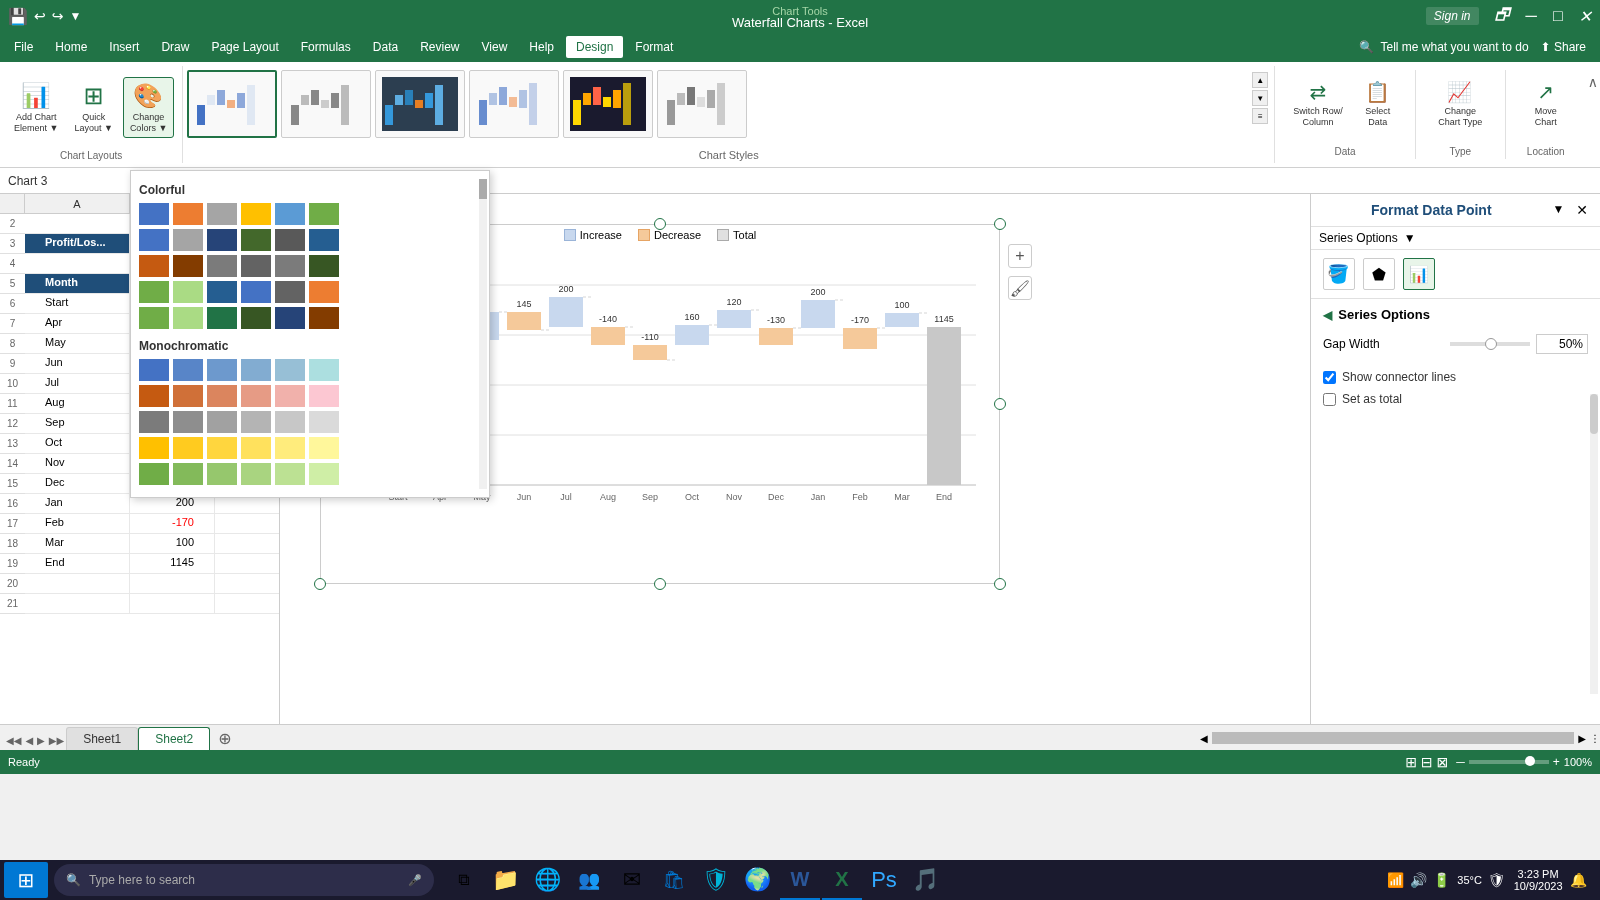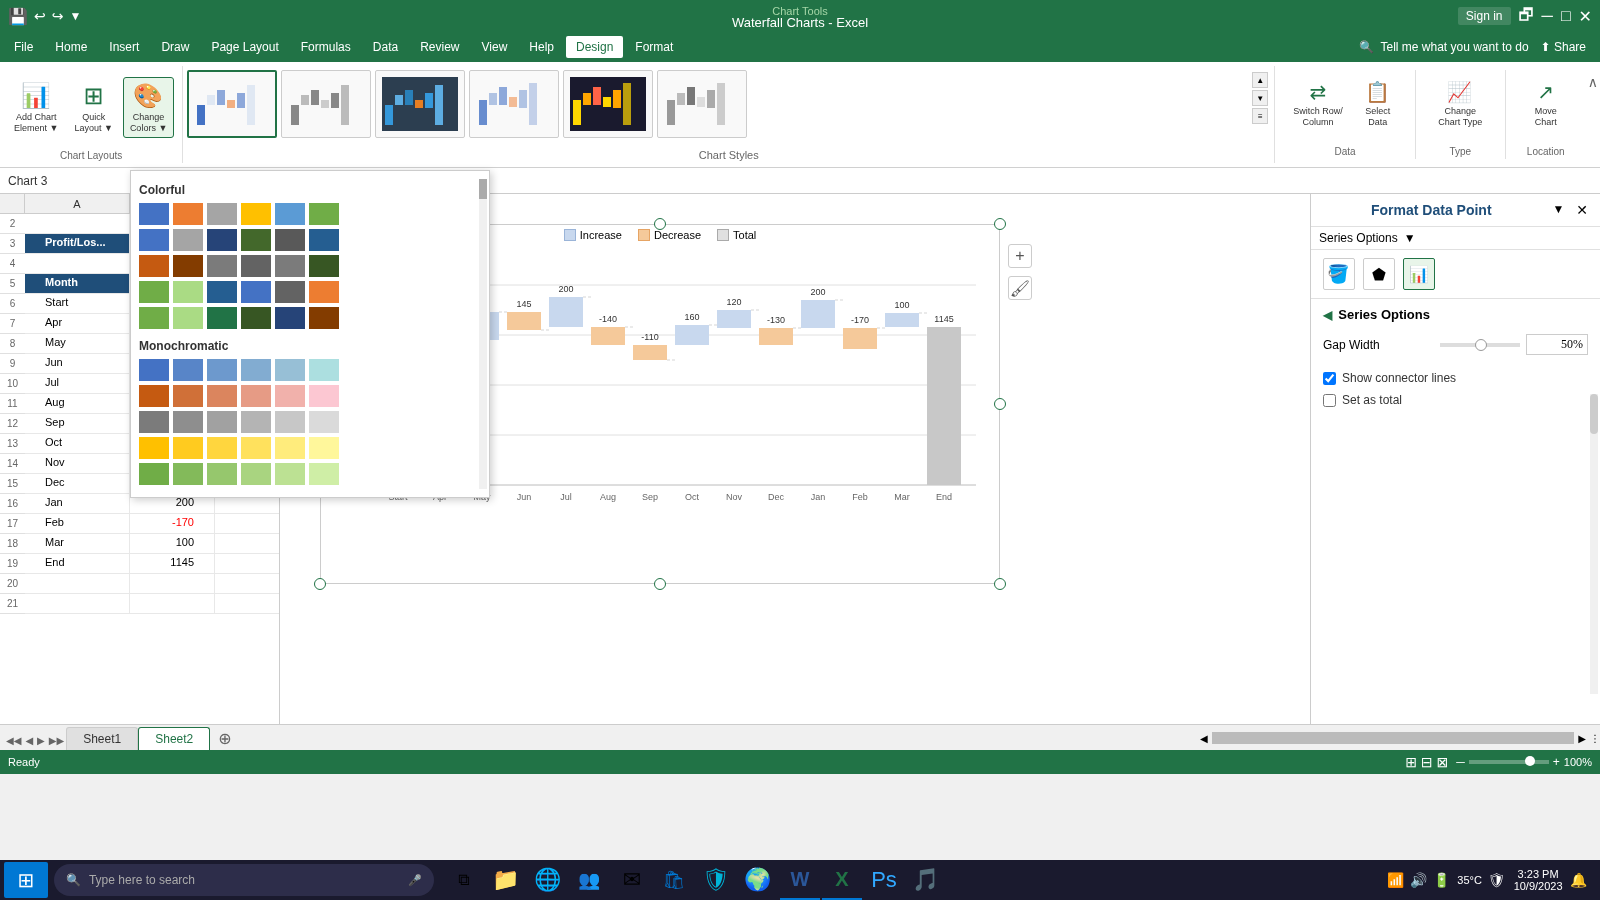--- a/index.html
+++ b/index.html
@@ -17,21 +17,21 @@
     }
     #title-bar .title-center {
       position: absolute;
       left: 50%;
       transform: translateX(-50%);
       display: flex;
       flex-direction: column;
       align-items: center;
     }
     .title-left { display: flex; align-items: center; gap: 6px; }
-    .title-right { display: flex; align-items: center; gap: 8px; }
+    .title-right { display: flex; align-items: center; gap: 16px; font-style: italic; }
     .title-btn { color: white; font-size: 12px; cursor: pointer; background: rgba(255,255,255,0.15); padding: 2px 8px; border-radius: 2px; }
 
     
     #menu-bar {
       height: 30px;
       background: #217346;
       display: flex;
       align-items: center;
       padding: 0 4px;
       gap: 2px;
@@ -1081,21 +1081,21 @@
         <span>Series Options</span>
       </div>
 
       <div style="margin-bottom:16px;">
         <div style="display:flex; align-items:center; justify-content:space-between;">
           <span style="font-size:12px;">Gap Width</span>
           <div style="display:flex; align-items:center; gap:6px;">
             <div style="width:80px; height:4px; background:#ddd; position:relative; cursor:pointer;">
               <div style="position:absolute; left:44%; top:-4px; width:12px; height:12px; background:white; border:1px solid #999; border-radius:50%;"></div>
             </div>
-            <input type="text" value="50%" style="width: 62px; border: 1px solid rgb(204, 204, 204); font-size: 12px; padding: 2px 4px; text-align: right; font-family: Liberation Serif, serif;">
+            <input type="text" value="50%" style="width: 52px; border: 1px solid rgb(204, 204, 204); font-size: 12px; padding: 2px 4px; text-align: right;">
           </div>
         </div>
       </div>
 
       <div class="checkbox-row">
         <input type="checkbox" checked="" id="connector-cb" style="">
         <label for="connector-cb">Show connector lines</label>
       </div>
 
       <div class="checkbox-row">

